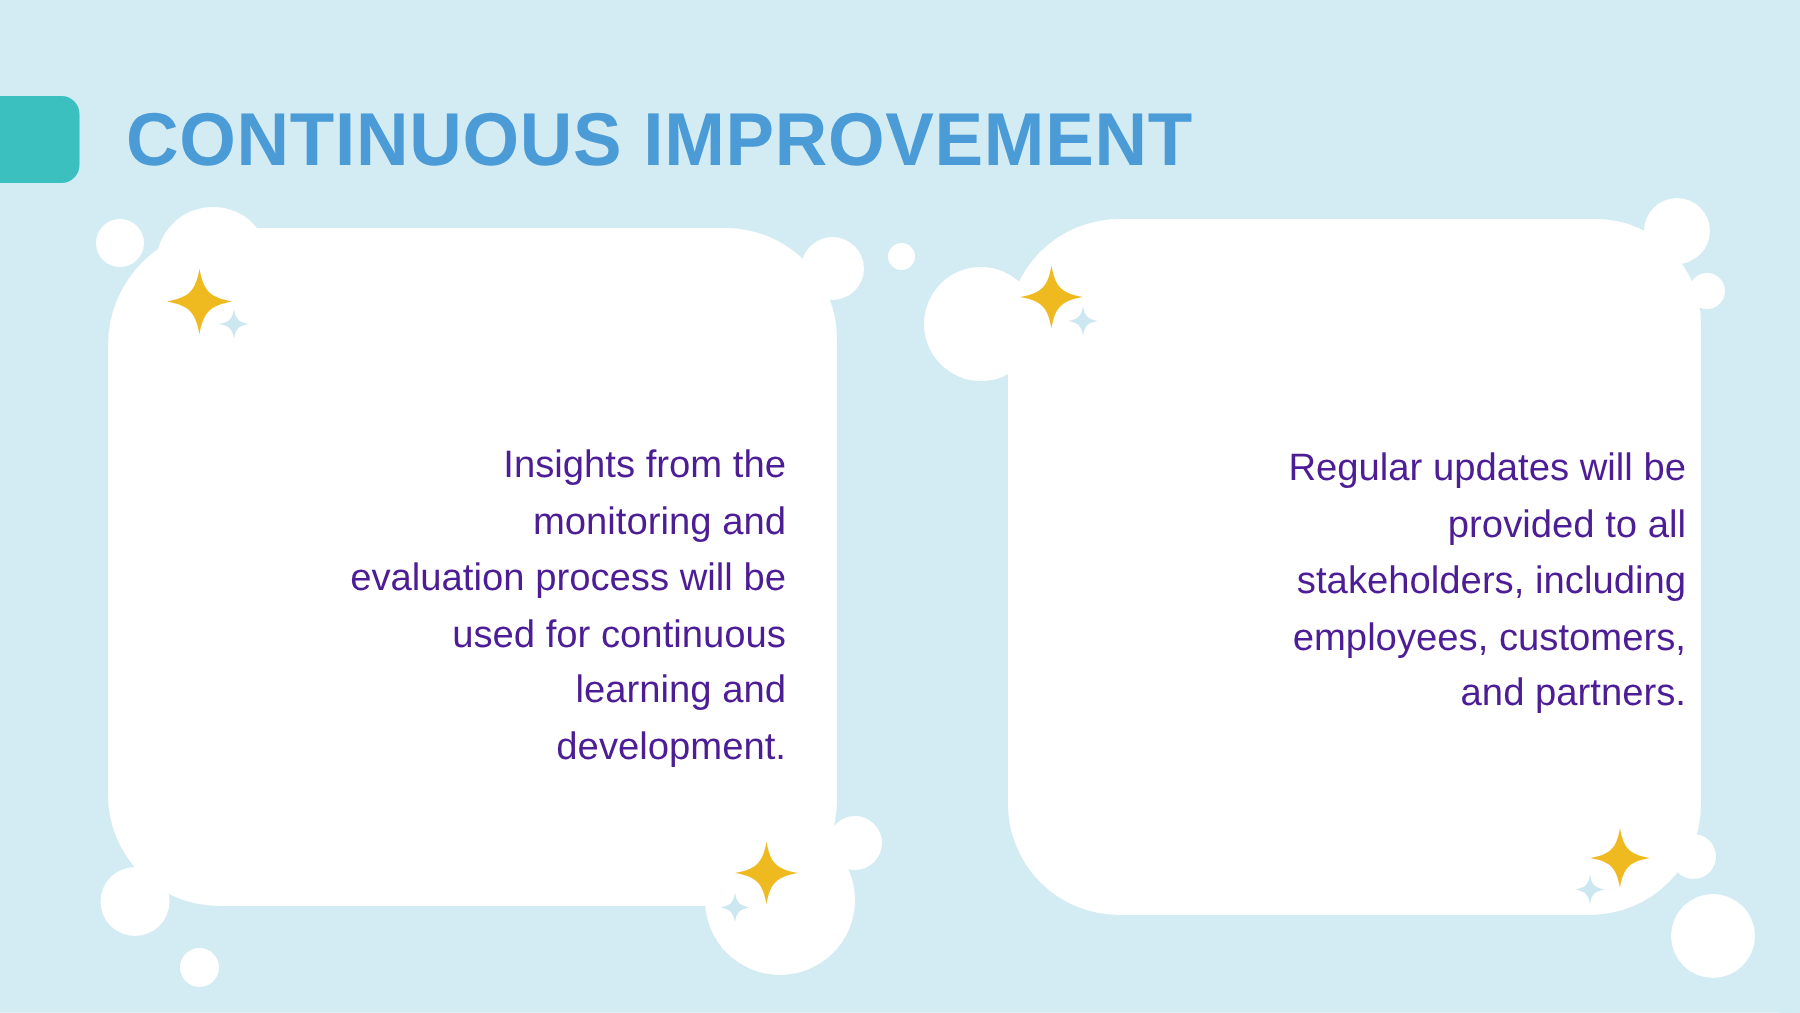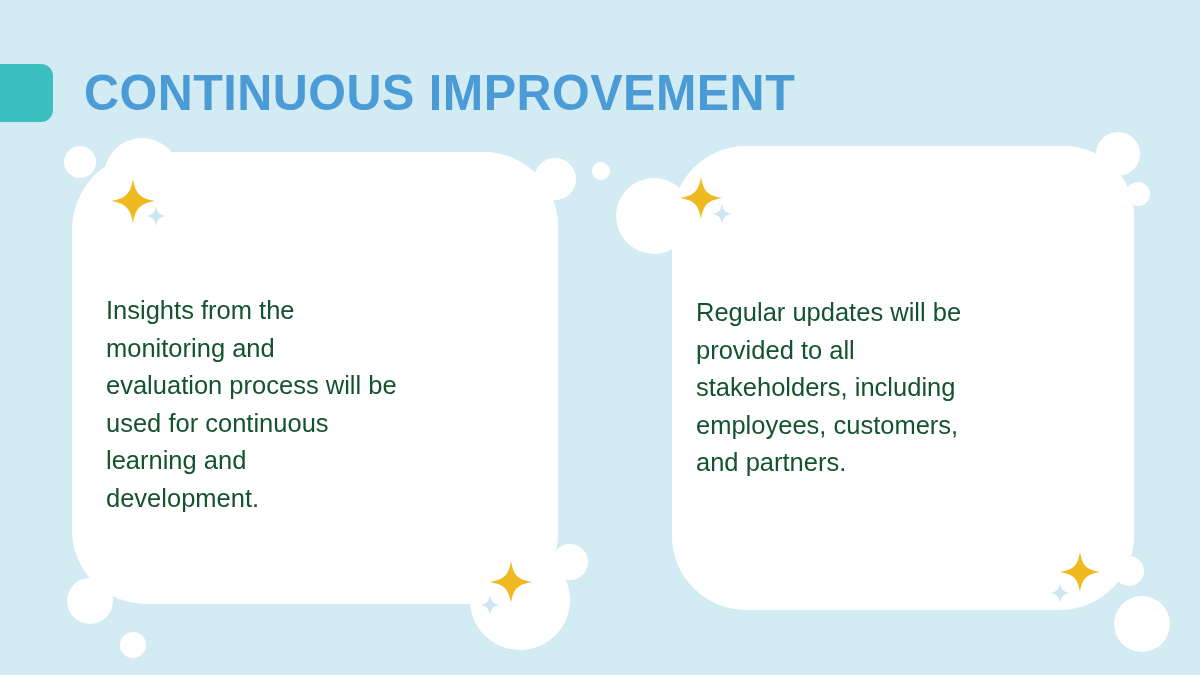--- a/index.html
+++ b/index.html
@@ -64,29 +64,29 @@
     top: 146px;
     width: 462px;
     height: 464px;
     border-radius: 74px 70px 74px 74px;
   }
 
   .card-text {
     position: absolute;
     left: 0;
     right: 0;
-    text-align: left;
+    text-align: right;
     font-family: "Liberation Sans", sans-serif;
     font-size: 25.5px;
     line-height: 37.5px;
-    color: #14532d;
+    color: #4c1d95;
     white-space: pre-line;
   }
   #card-left-text  { top: 140px; padding: 0 34px; }
-  #card-right-text { top: 148px; padding: 0 24px; }
+  #card-right-text { top: 148px; padding: 0 10px; }
 
   
   .bubble {
     position: absolute;
     background: #ffffff;
     border-radius: 50%;
   }
 
   
   .sparkle { position: absolute; }

